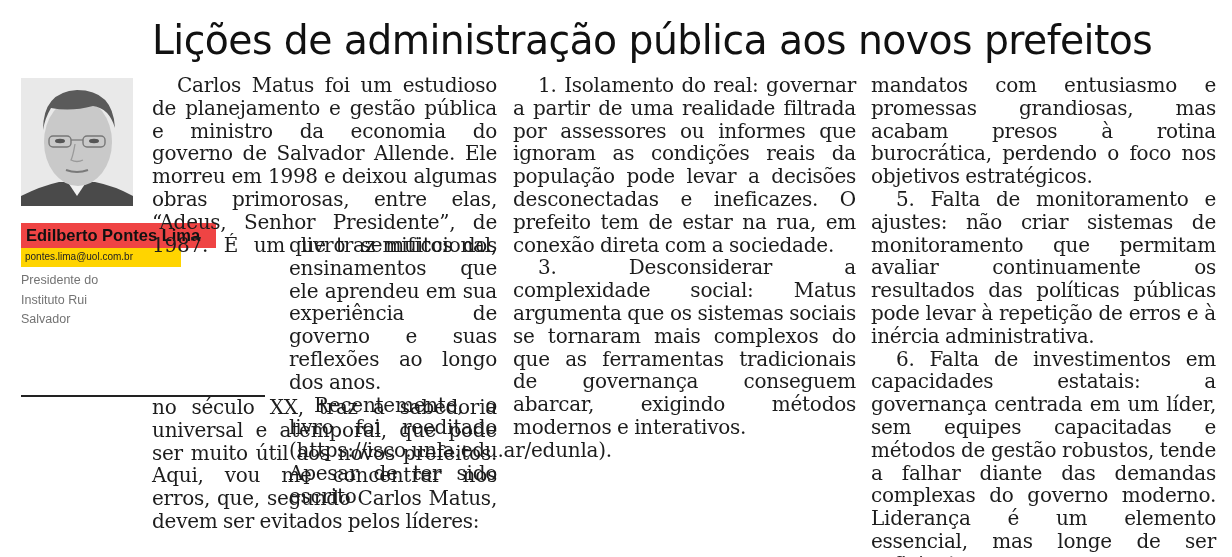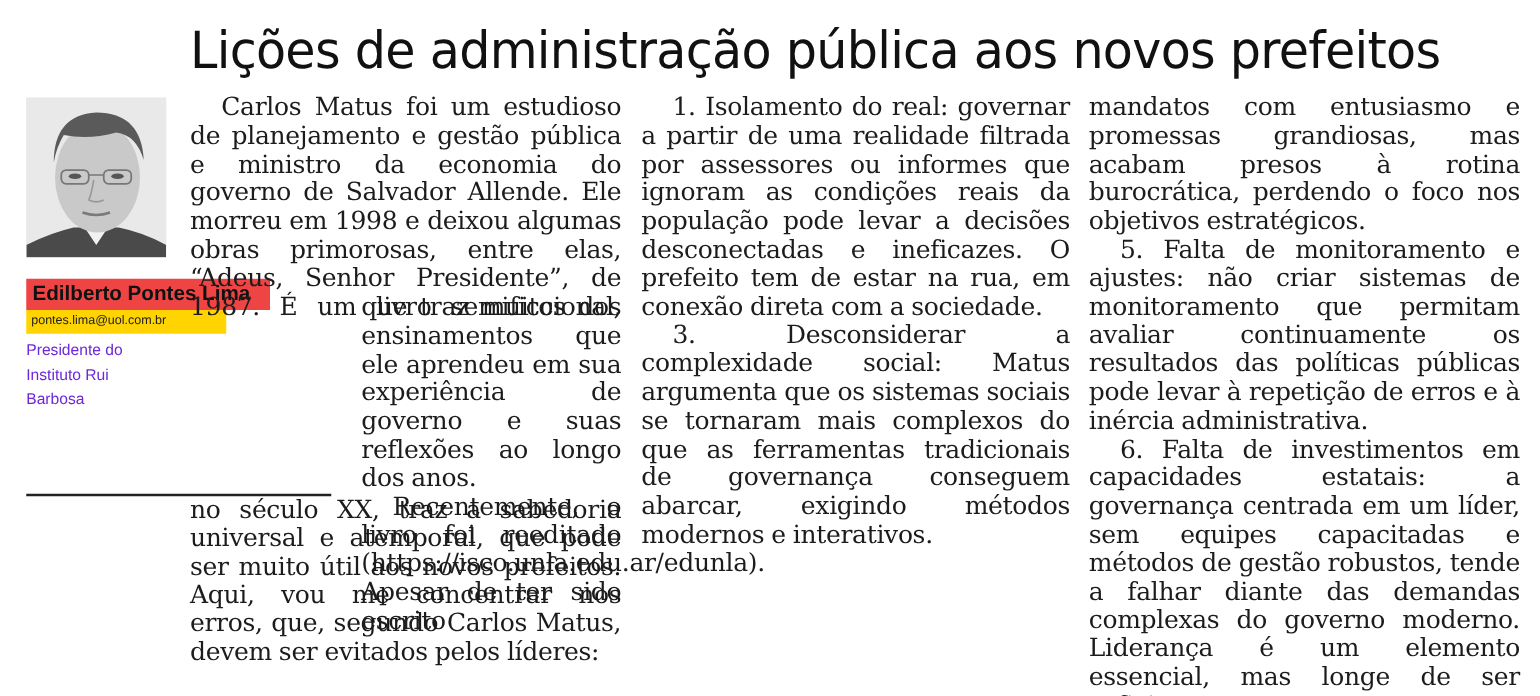--- a/index.html
+++ b/index.html
@@ -26,21 +26,21 @@
       color: #111; white-space: nowrap;
     }
     .byline-email {
       position: absolute; left: 21px; top: 248px; height: 19px; width: 160px;
       background: #ffd400; padding: 0 0 0 4px;
       font-family: "Liberation Sans", sans-serif; font-size: 10px; line-height: 18px;
       color: #222; white-space: nowrap;
     }
     .byline-role {
       position: absolute; left: 21px; top: 271px; width: 120px;
-      font-family: "Liberation Sans", sans-serif; font-size: 12.5px; line-height: 19.5px; color: #6d28d9;
+      font-family: "Liberation Sans", sans-serif; font-size: 12.5px; line-height: 19.5px; color: #737373;
     }
     .rule {
       position: absolute; left: 21px; top: 395px; width: 244px; height: 2px; background: #222;
     }
 
     .col {
       position: absolute;
       font-family: "DejaVu Serif", serif; font-size: 20px; line-height: 22.8px; color: #1c1c1c;
       text-align: justify; hyphens: none; letter-spacing: -0.25px; word-spacing: -0.5px;
     }
@@ -78,21 +78,21 @@
     <path d="M54 66 Q52 78 50 82 Q56 85 62 82" fill="none" stroke="#9a9a9a" stroke-width="1.3"></path>
     <path d="M45 92 Q56 96 67 92" fill="none" stroke="#7a7a7a" stroke-width="2"></path>
   </svg>
 </div>
 
 <div class="byline-name">Edilberto Pontes Lima</div>
 <div class="byline-email">pontes.lima@uol.com.br</div>
 <div class="byline-role">
   <div>Presidente do</div>
   <div>Instituto Rui</div>
-  <div>Barbosa</div>
+  <div>Salvador</div>
 </div>
 <div class="rule"></div>
 
 <div class="col col1-top">
   <p style="text-align-last: justify;">Carlos Matus foi um estudioso de planejamento e gestão pública e ministro da economia do governo de Salvador Allende. Ele morreu em 1998 e deixou algumas obras primorosas, entre elas, “Adeus, Senhor Presidente”, de 1987. É um livro semificcional,</p>
 </div>
 <div class="col col1-narrow">
   <p class="noindent">que traz muitos dos ensinamentos que ele aprendeu em sua experiência de governo e suas reflexões ao longo dos anos.</p>
   <p style="text-align-last: justify;">Recentemente, o livro foi reeditado (https://isco.unla.edu.ar/edunla). Apesar de ter sido escrito</p>
 </div>

